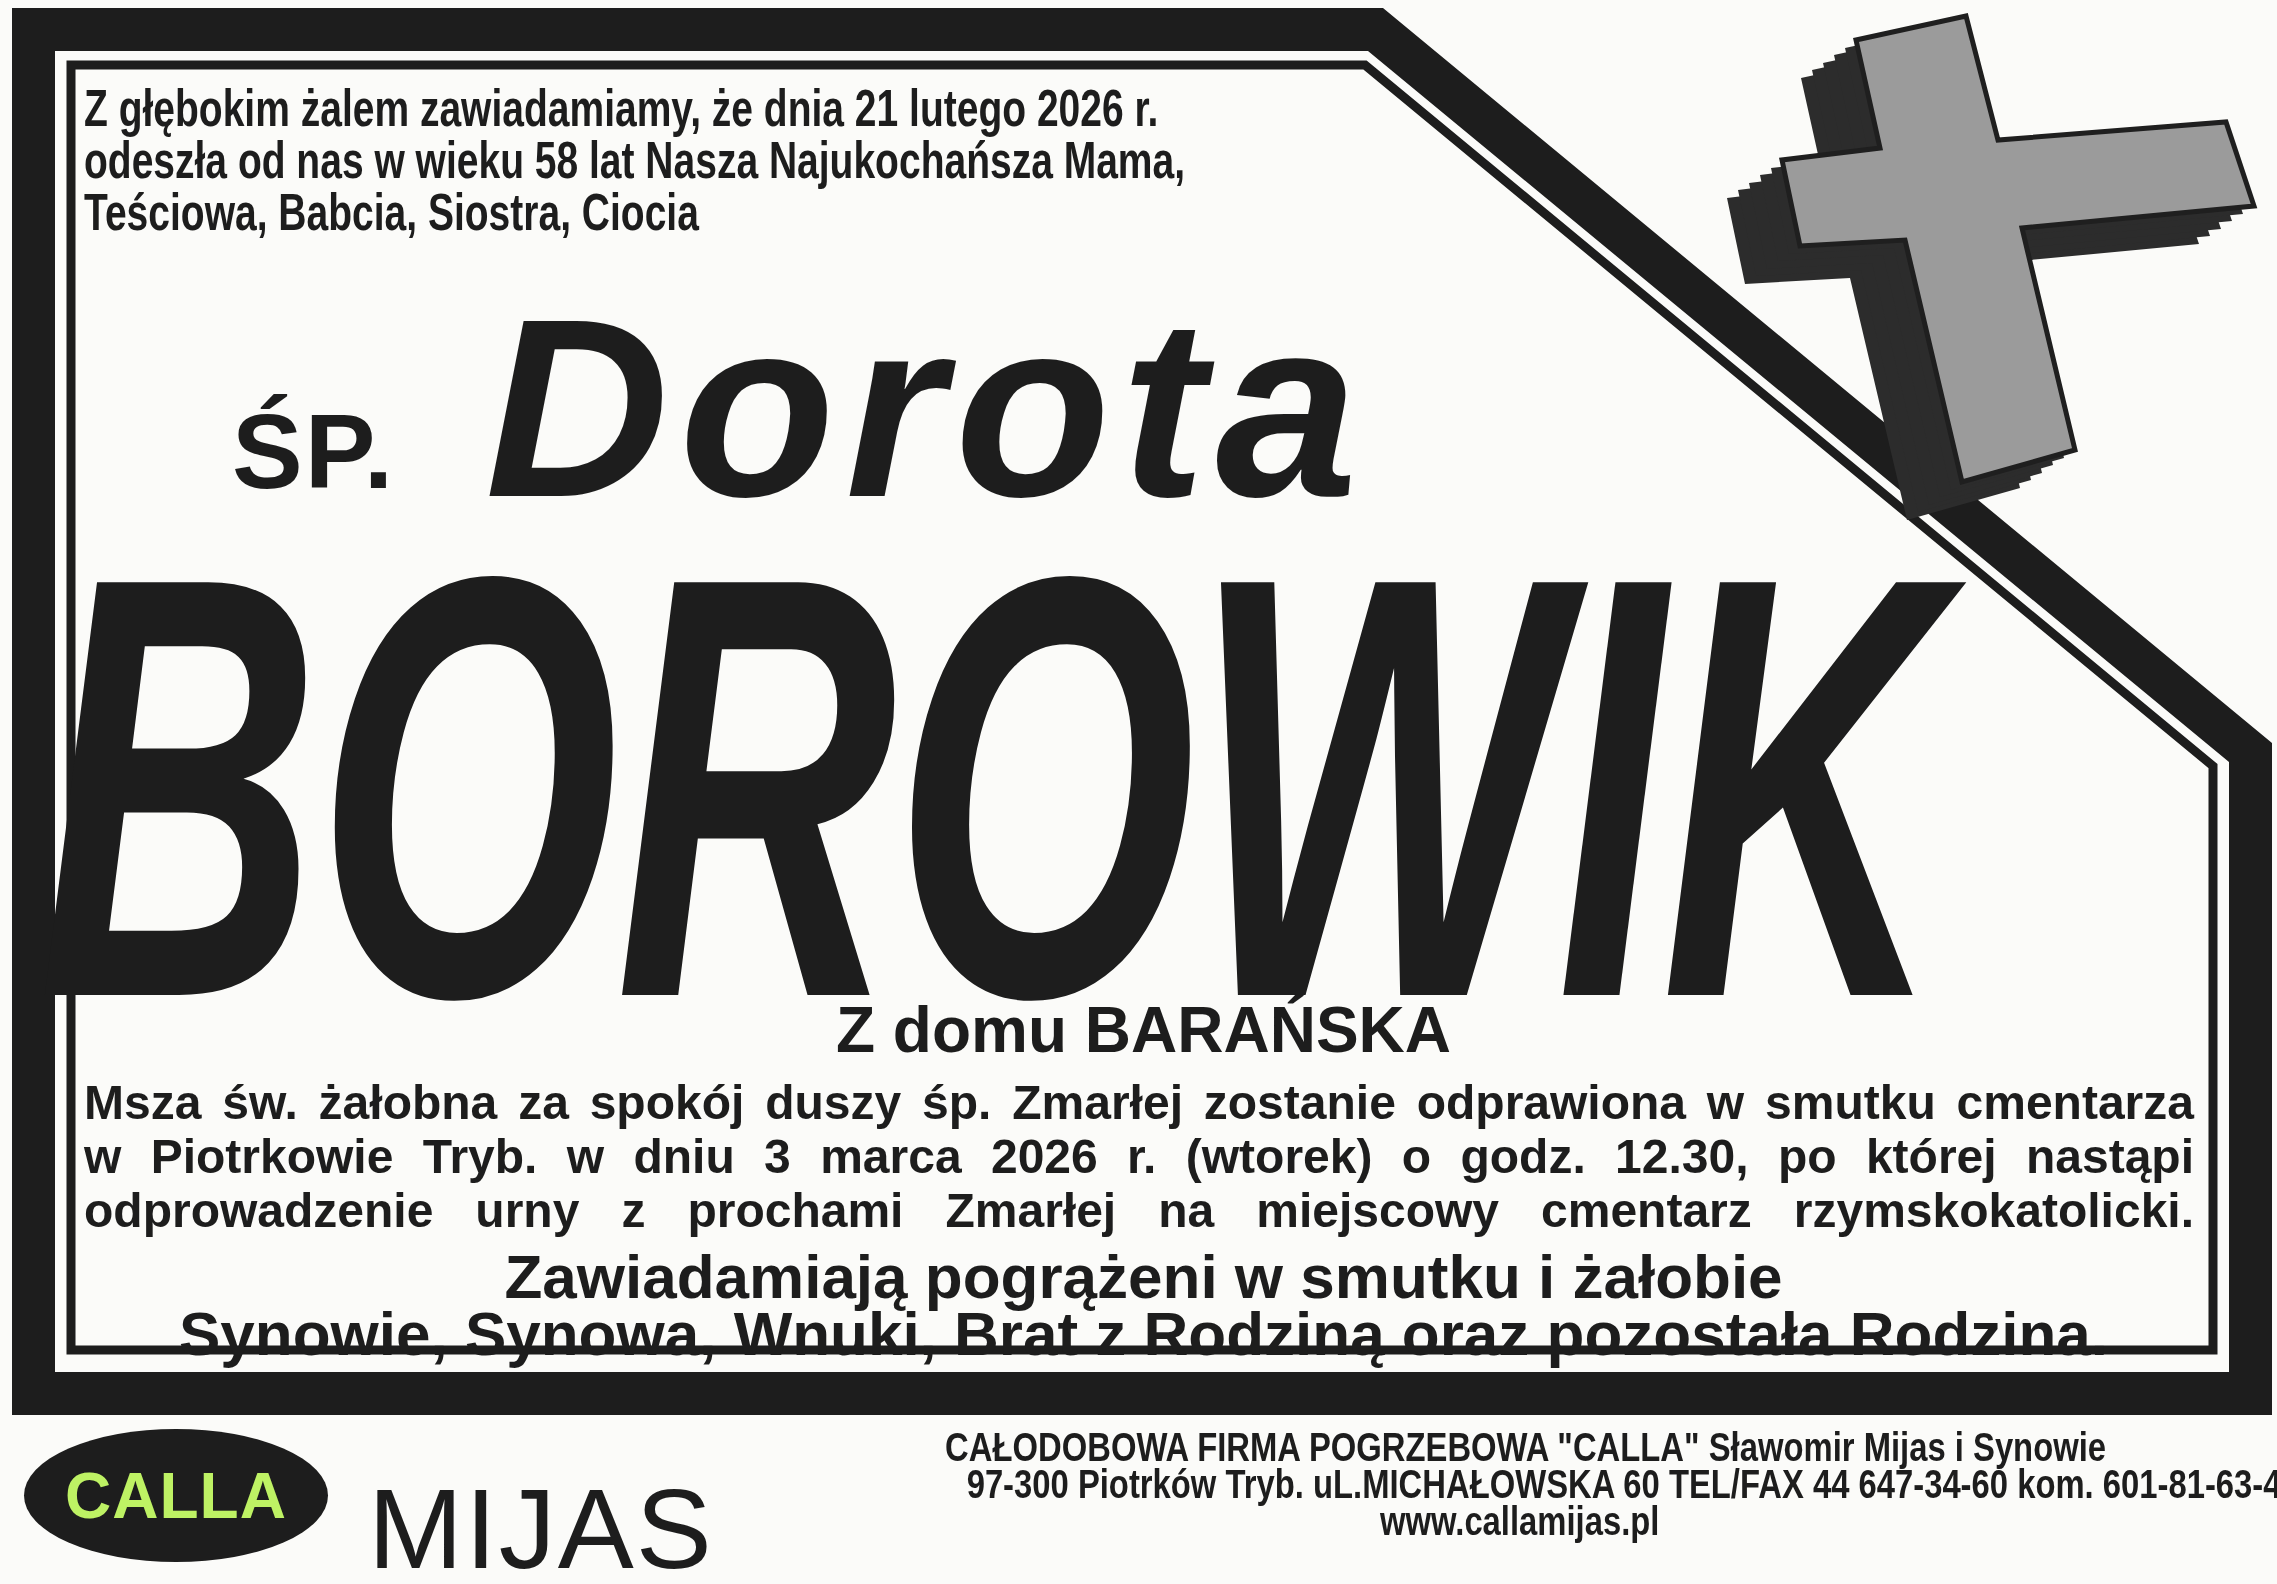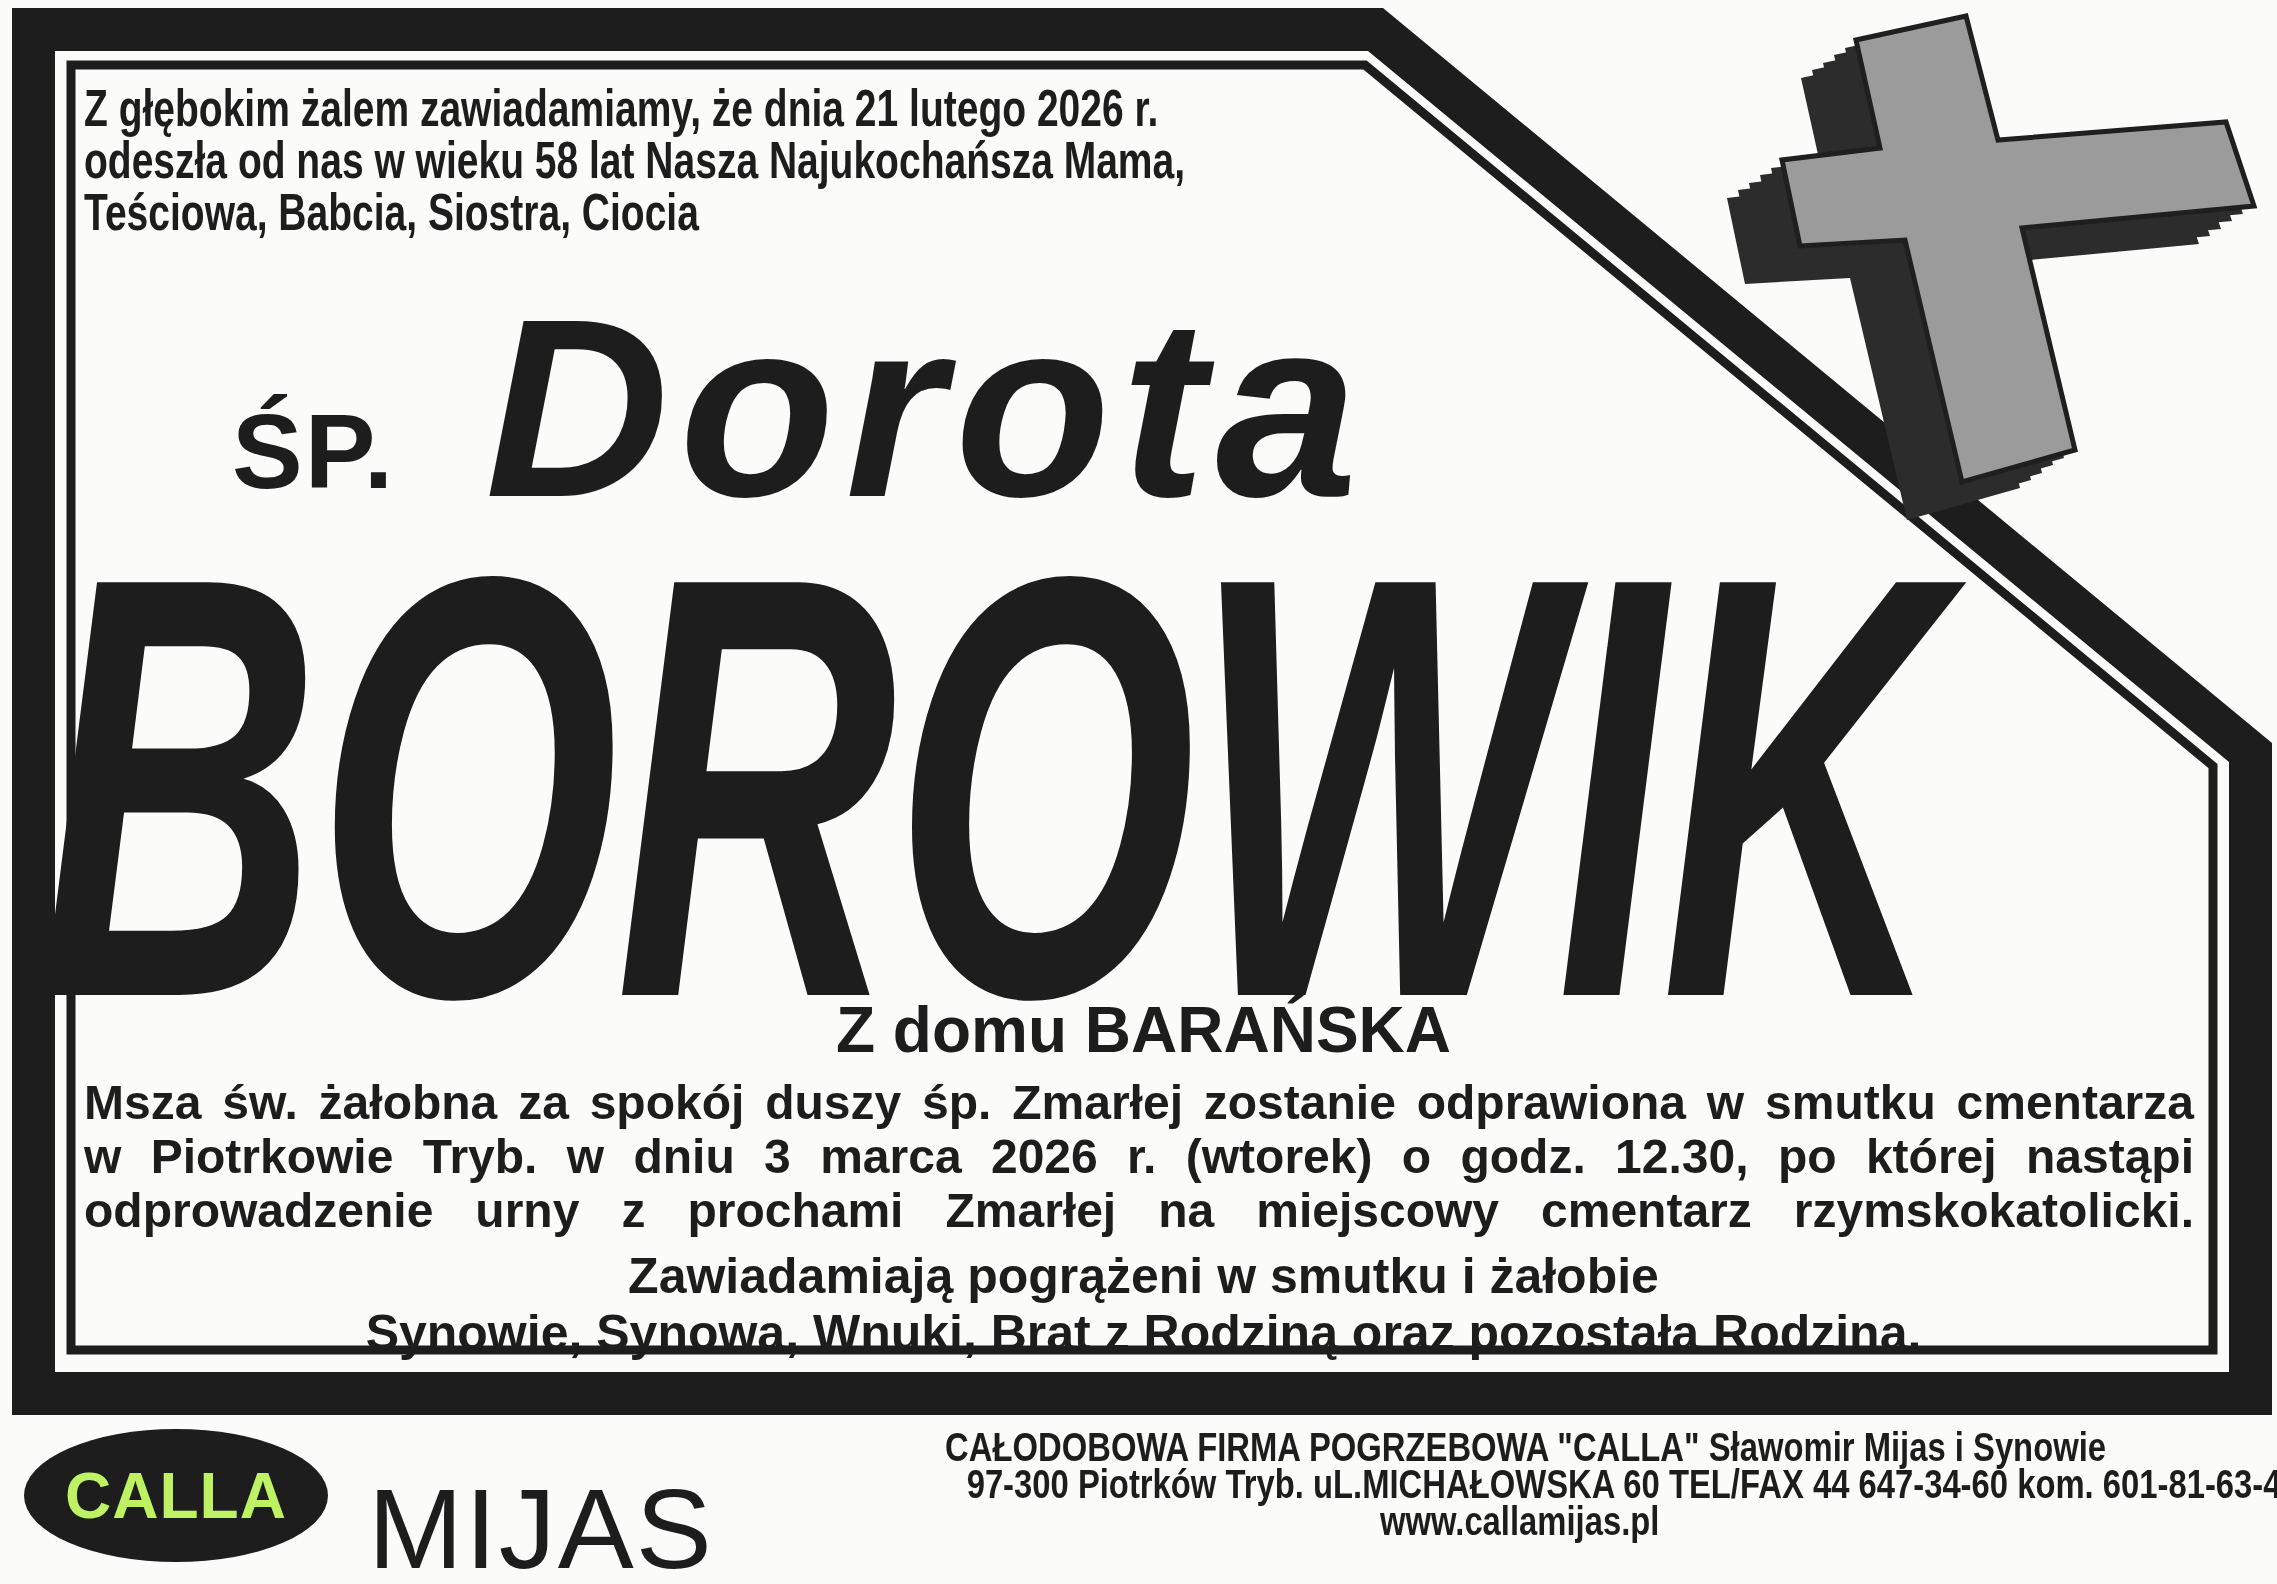--- a/index.html
+++ b/index.html
@@ -39,21 +39,21 @@
     position:absolute;left:74px;top:998px;width:2139px;
     text-align:center;font-size:64px;font-weight:bold;line-height:1;
   }
   .mass{
     position:absolute;left:84px;top:1076px;width:2110px;
     font-size:48px;font-weight:bold;line-height:54px;
   }
   .mass .ln{text-align:justify;text-align-last:justify;}
   .mourning{
     position:absolute;left:74px;top:1248px;width:2139px;
-    text-align:center;font-size:50px;font-weight:bold;line-height:57px;
+    text-align:center;font-size:62px;font-weight:bold;line-height:57px;
   }
 
   
   .logo-oval{
     position:absolute;left:24px;top:1429px;width:304px;height:133px;
     background:#1d1d1d;border-radius:50%;
     display:flex;align-items:center;justify-content:center;
   }
   .logo-oval .txt{
     color:#bef264;font-size:64px;font-weight:bold;letter-spacing:1px;line-height:1;

